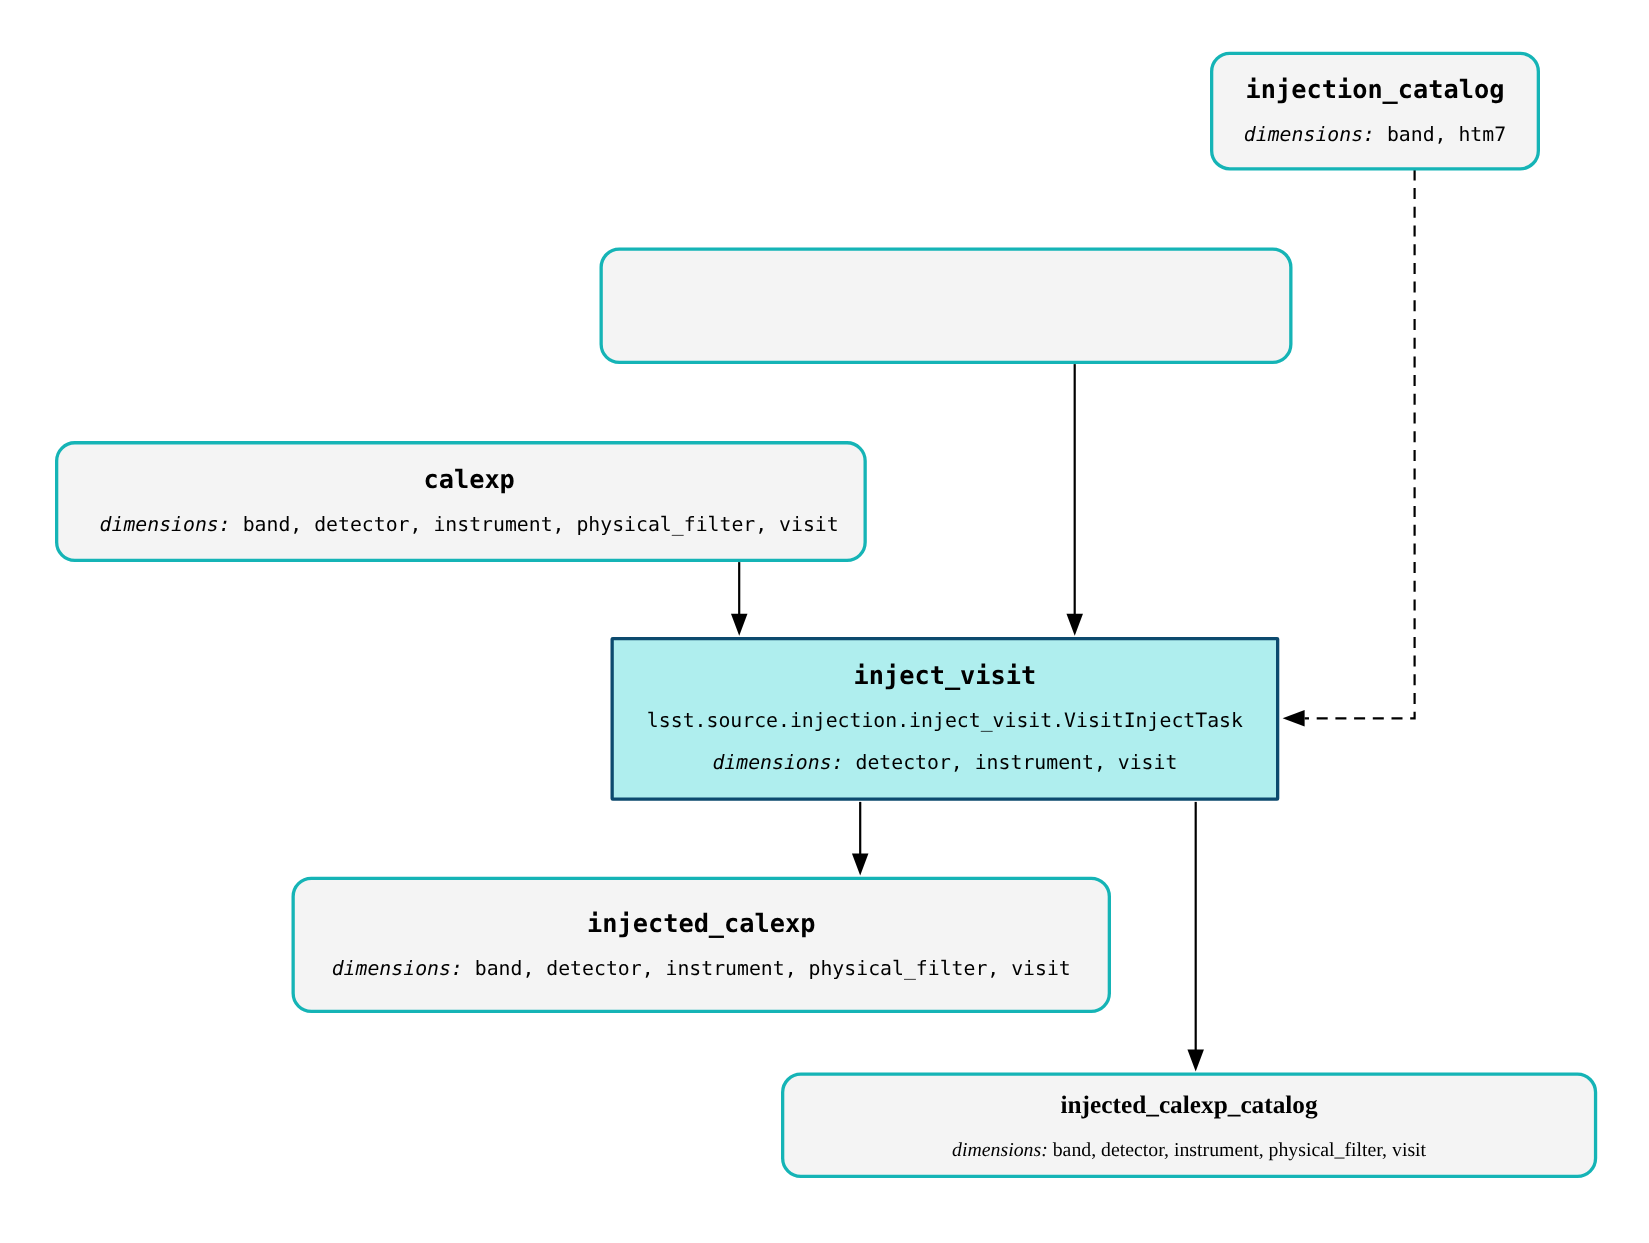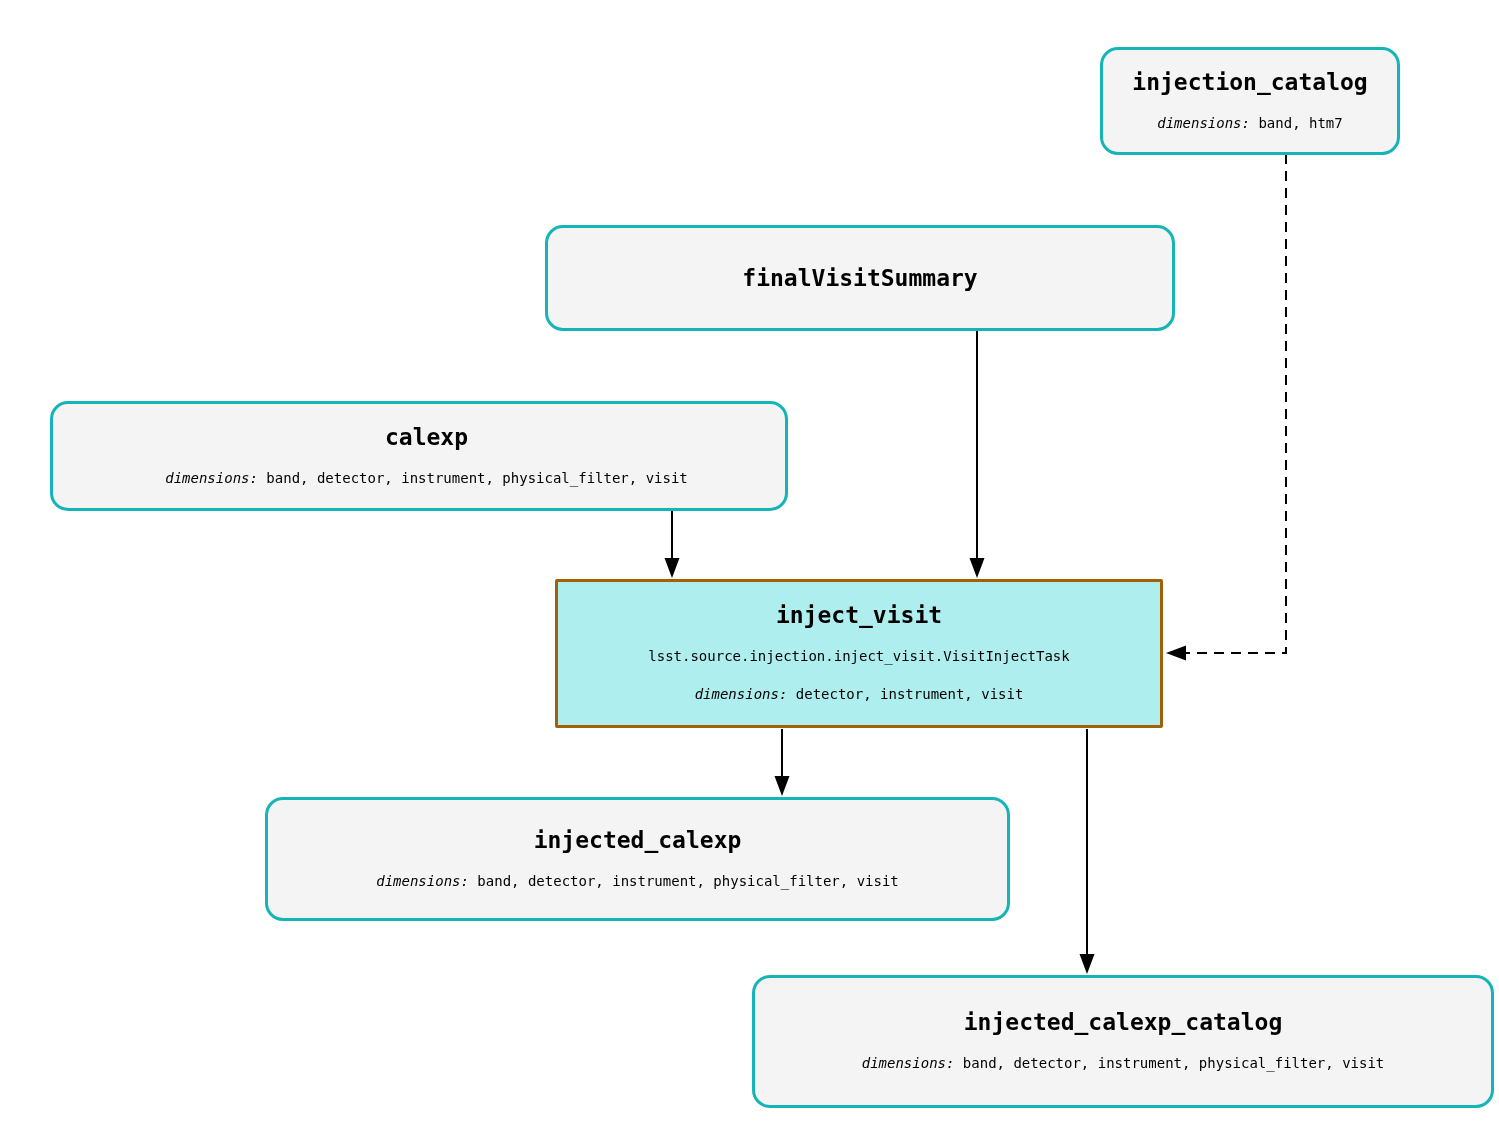--- a/index.html
+++ b/index.html
@@ -40,31 +40,31 @@
     text-align:center;
     gap:14px;
   }
   .node.dataset{
     background:#f4f4f4;
     border:3.5px solid #15b4b6;
     border-radius:18px;
   }
   .node.task{
     background:#afeeee;
-    border:3px solid #a16207;
+    border:3px solid #0c4a6e;
     border-radius:2px;
   }
   .node-title{
     font-weight:bold;
     font-size:23px;
     line-height:29px;
     white-space:nowrap;
   }
   .node-meta{
-    font-size:14px;
+    font-size:18px;
     line-height:24px;
     white-space:nowrap;
   }
   .dim-label{
     font-style:italic;
   }
 </style>
 </head>
 <body>
 
@@ -97,37 +97,36 @@
       <polygon class="arrowhead" points="1079.5,954 1094.5,954 1087,974"></polygon>
     </g>
   </svg>
 
   <div class="node dataset" style="left:1100px;top:47px;width:300px;height:108px;">
     <div class="node-title">injection_catalog</div>
     <div class="node-meta"><span class="dim-label">dimensions:</span> <span>band, htm7</span></div>
   </div>
 
   <div class="node dataset" style="left:545px;top:225px;width:630px;height:106px;">
-    <div class="node-title">finalVisitSummary</div>
   </div>
 
   <div class="node dataset" style="left:50px;top:401px;width:738px;height:110px;padding-left:15px;">
     <div class="node-title">calexp</div>
     <div class="node-meta"><span class="dim-label">dimensions:</span> <span>band, detector, instrument, physical_filter, visit</span></div>
   </div>
 
   <div class="node task" style="left:555px;top:579px;width:608px;height:149px;">
     <div class="node-title">inject_visit</div>
     <div class="node-meta">lsst.source.injection.inject_visit.VisitInjectTask</div>
     <div class="node-meta"><span class="dim-label">dimensions:</span> <span>detector, instrument, visit</span></div>
   </div>
 
   <div class="node dataset" style="left:265px;top:797px;width:745px;height:124px;">
     <div class="node-title">injected_calexp</div>
     <div class="node-meta"><span class="dim-label">dimensions:</span> <span>band, detector, instrument, physical_filter, visit</span></div>
   </div>
 
-  <div class="node dataset" style="left:752px;top:975px;width:742px;height:133px;">
+  <div class="node dataset" style="left:710px;top:975px;width:742px;height:96px;font-family:Liberation Serif, serif;">
     <div class="node-title">injected_calexp_catalog</div>
     <div class="node-meta"><span class="dim-label">dimensions:</span> <span>band, detector, instrument, physical_filter, visit</span></div>
   </div>
 
 </div>
 
 </body></html>

